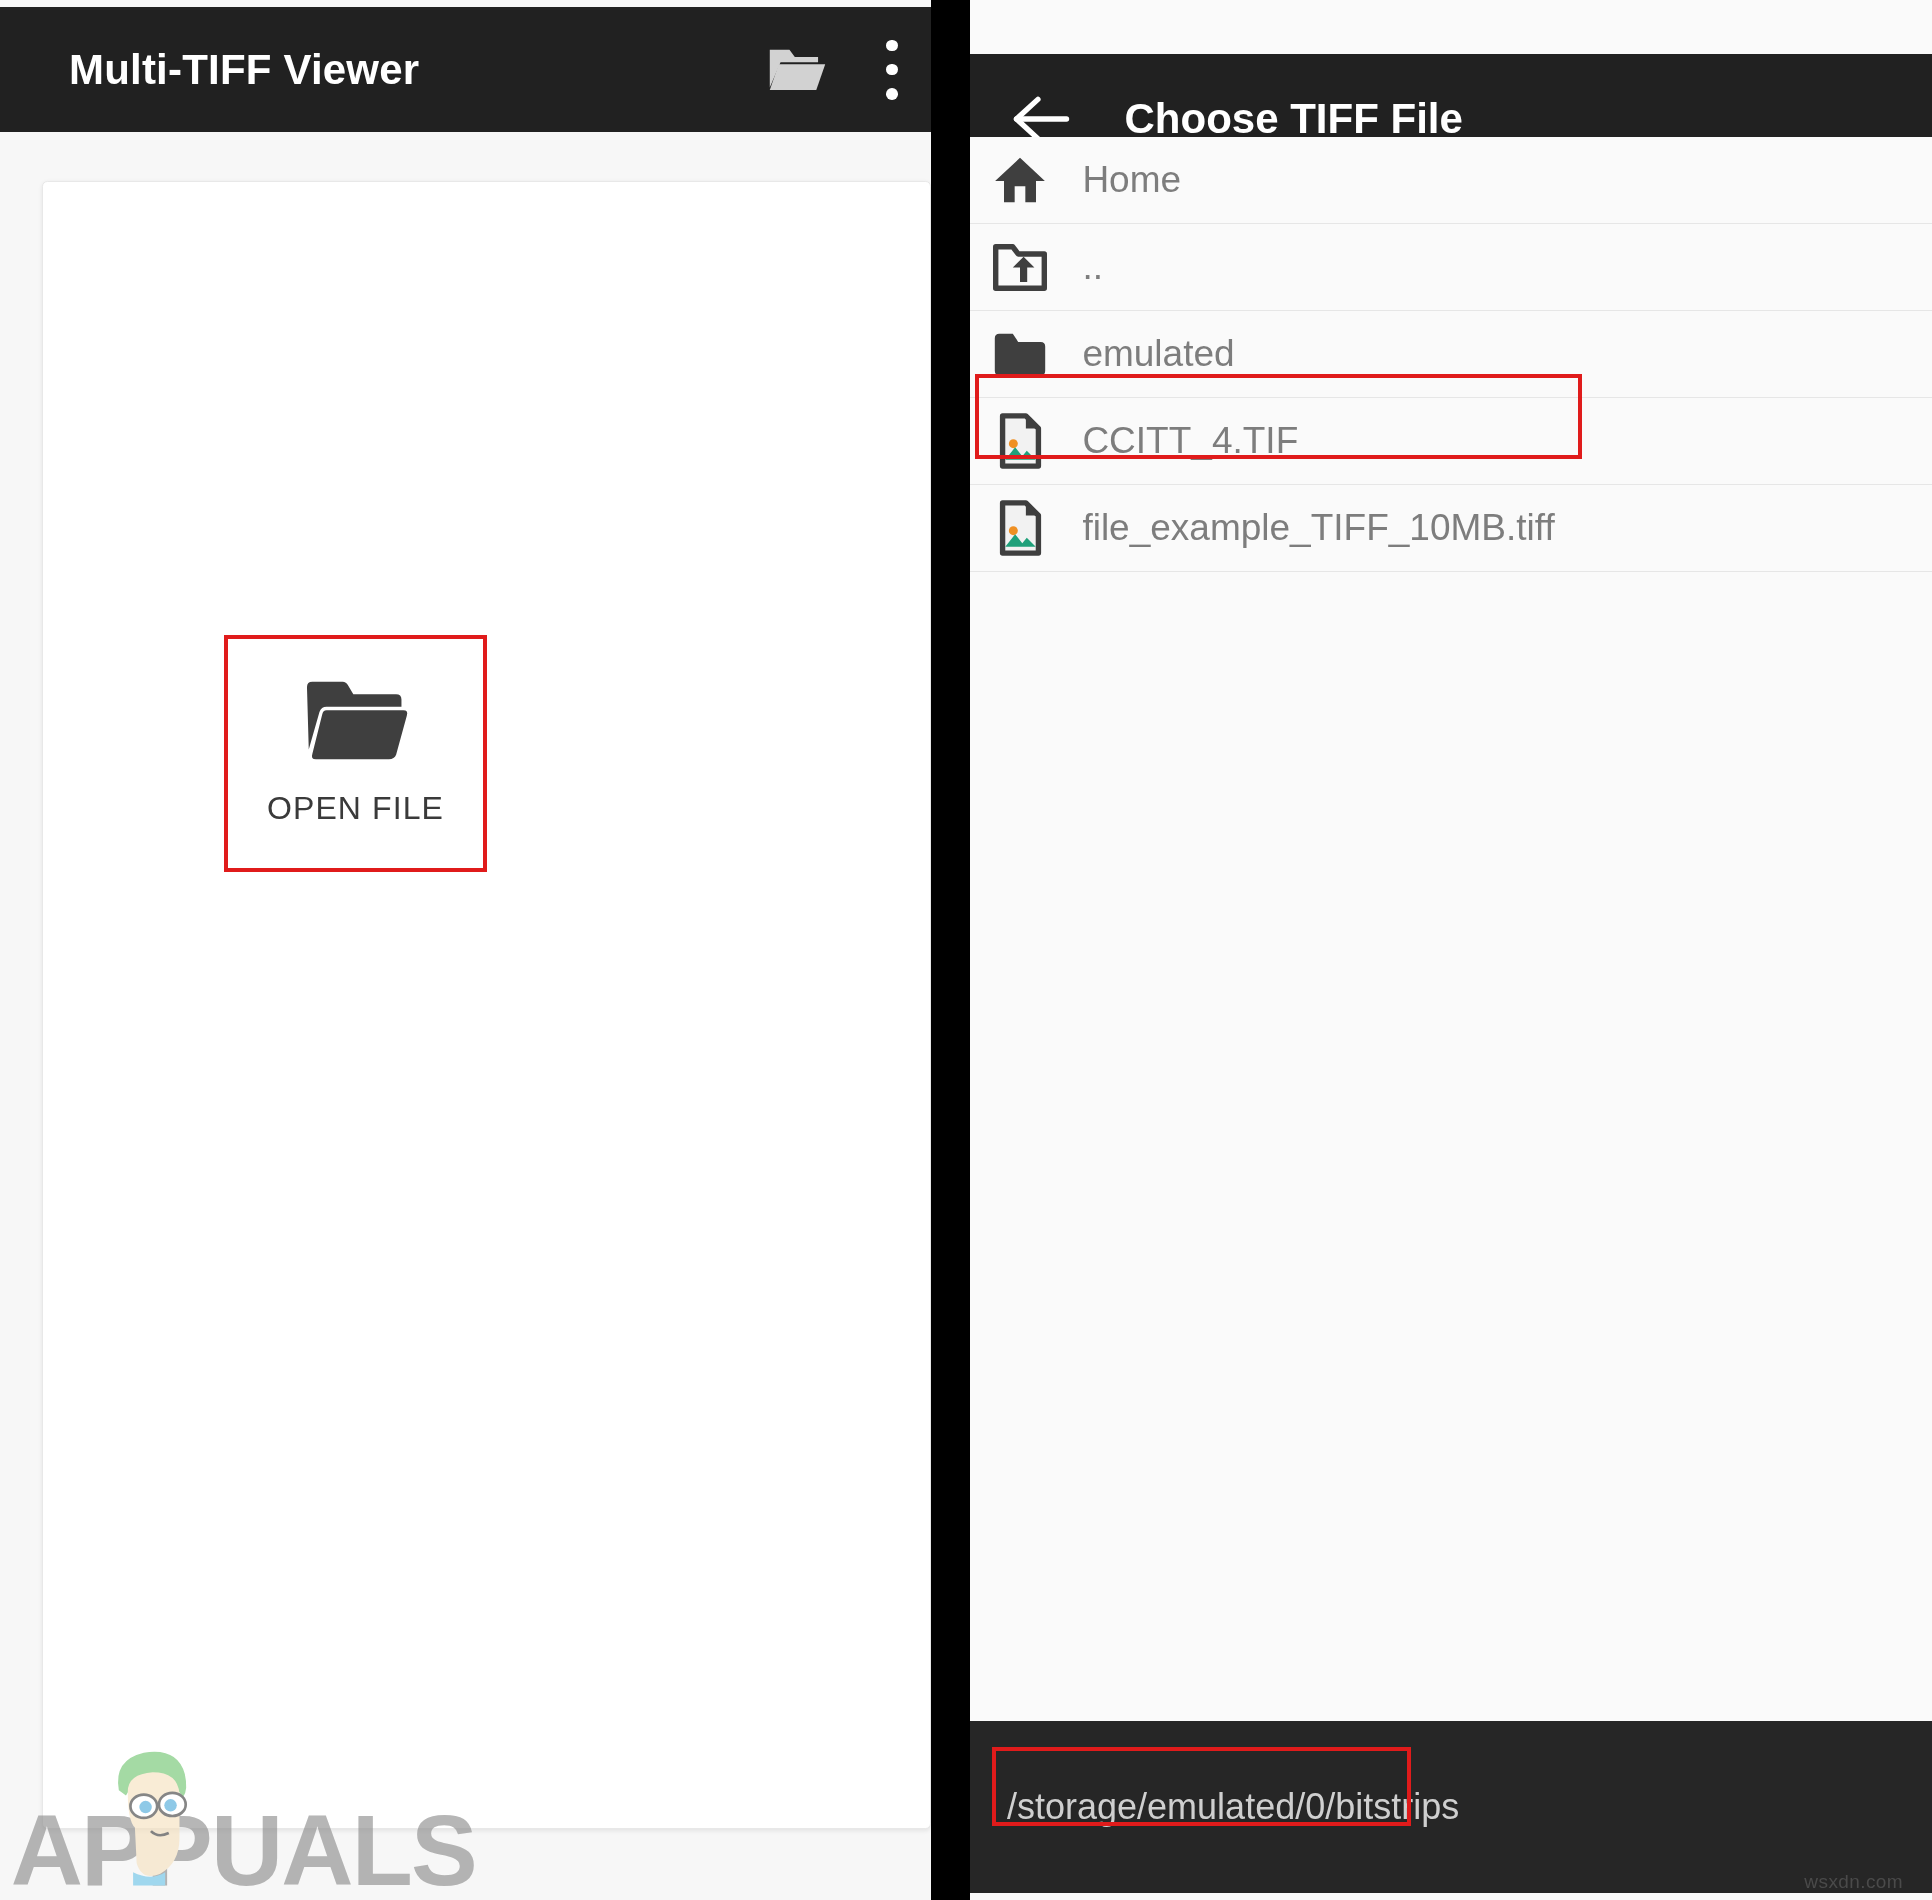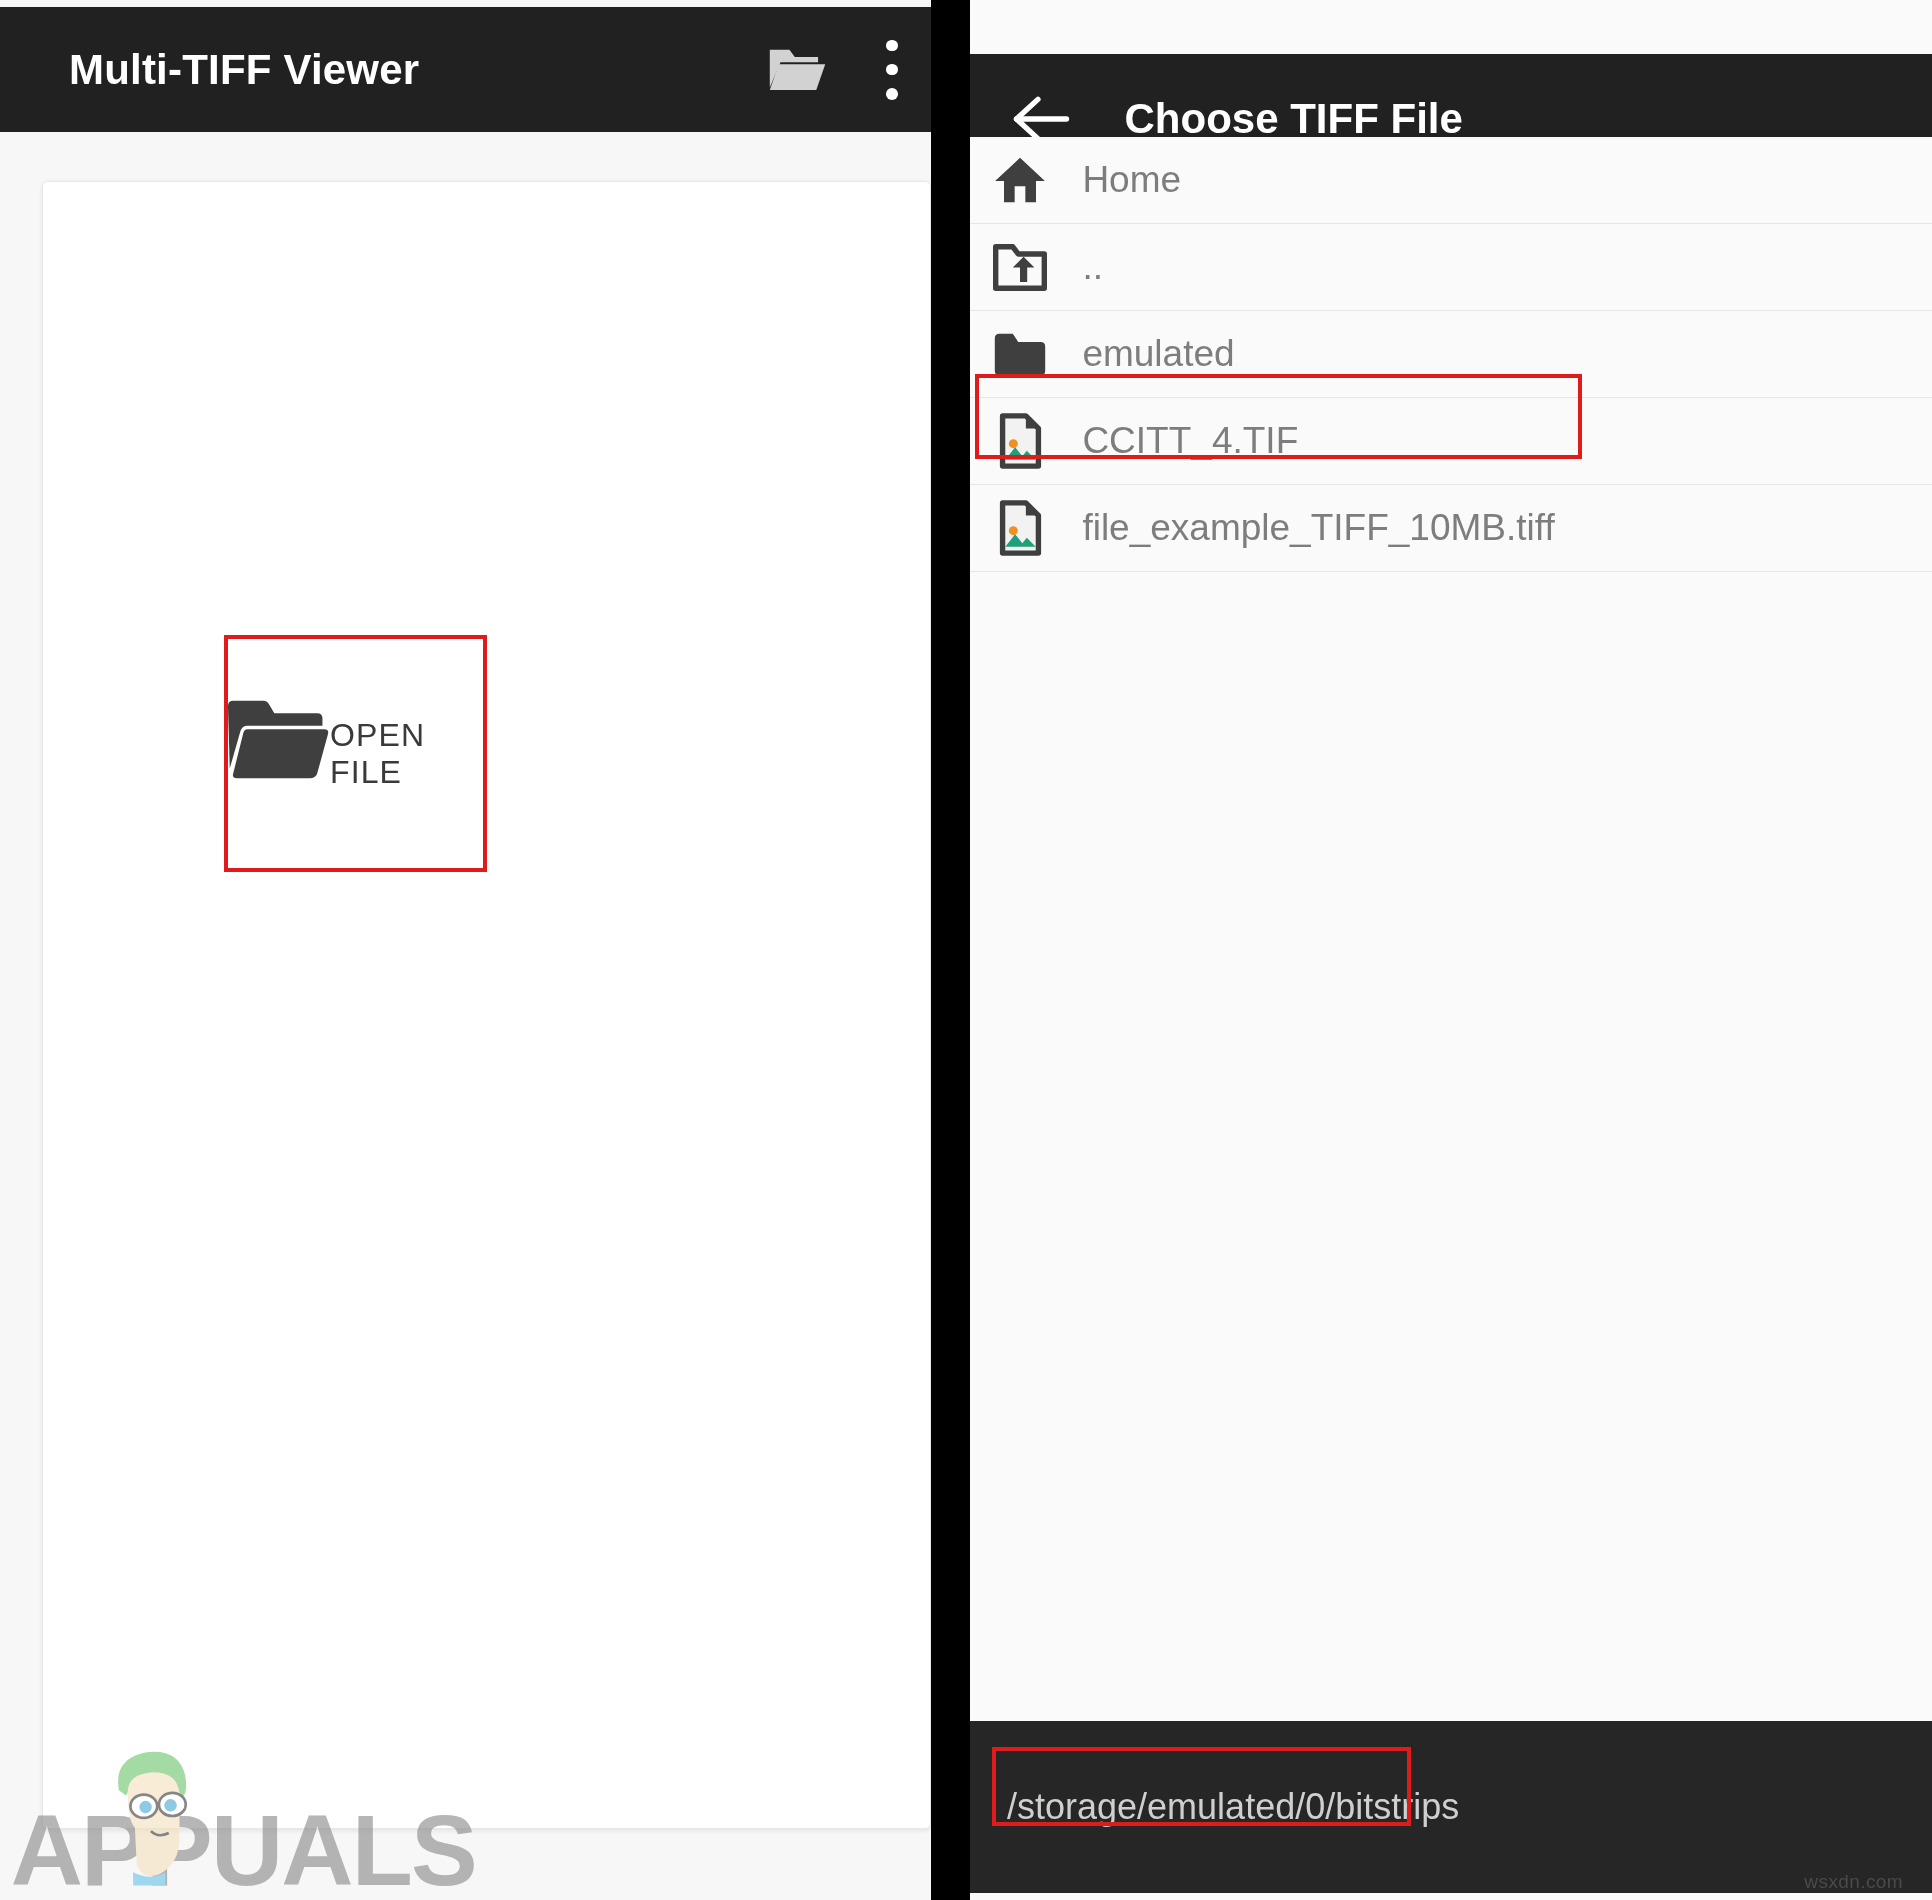--- a/index.html
+++ b/index.html
@@ -76,21 +76,21 @@
     width: 263px; height: 237px;
     border: 4.5px solid #e01b1b;
     background: transparent;
     z-index: 5;
   }
   #open-file-button {
     position: absolute;
     left: 224px; top: 635px;
     width: 263px; height: 237px;
     display: flex;
-    flex-direction: row;
+    flex-direction: column;
     align-items: center;
     justify-content: center;
     cursor: pointer;
     background: #ffffff;
     z-index: 4;
   }
   #open-file-folder-icon { margin-bottom: 25px; }
   #open-file-label {
     color: #3a3a3a;
     font-size: 32px;

